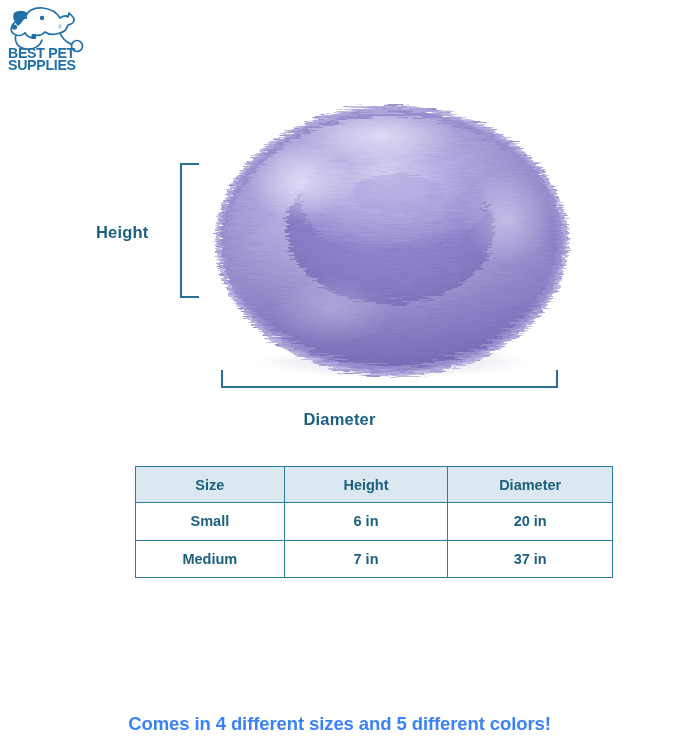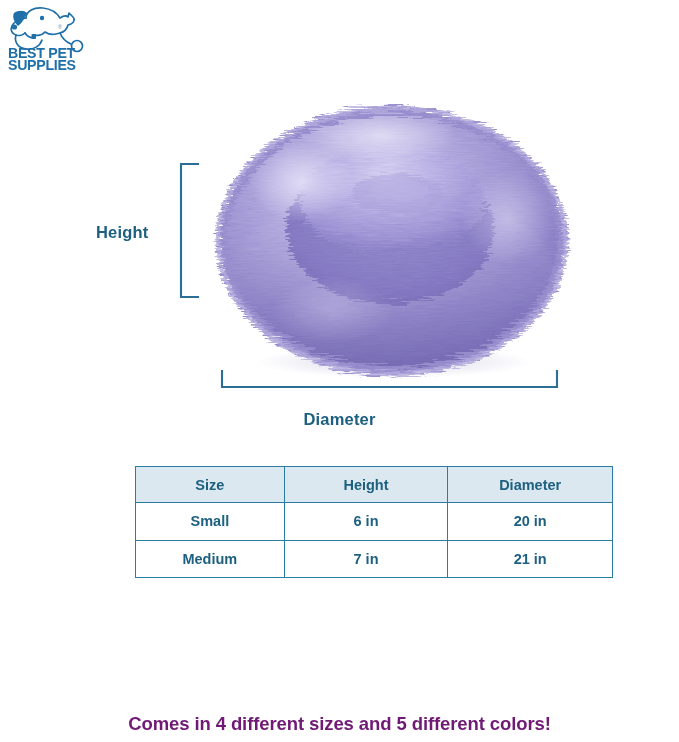--- a/index.html
+++ b/index.html
@@ -96,21 +96,21 @@
 
   
   .tagline {
     position: absolute;
     left: 0;
     top: 713px;
     width: 679px;
     text-align: center;
     font-size: 18.5px;
     font-weight: bold;
-    color: #701a75;
+    color: #3b82f6;
     letter-spacing: -0.1px;
   }
 </style>
 </head>
 <body>
 
 <div class="logo">
   <svg width="86" height="68" viewBox="0 0 86 68" xmlns="http://www.w3.org/2000/svg">
     <g fill="none" stroke="#1f6fa8" stroke-width="1.7" stroke-linecap="round" stroke-linejoin="round">
 
@@ -266,18 +266,18 @@
   </thead>
   <tbody>
     <tr>
       <td>Small</td>
       <td>6 in</td>
       <td>20 in</td>
     </tr>
     <tr>
       <td>Medium</td>
       <td>7 in</td>
-      <td>21 in</td>
+      <td>37 in</td>
     </tr>
   </tbody>
 </table>
 
 <div class="tagline">Comes in 4 different sizes and 5 different colors!</div>
 
 </body></html>

